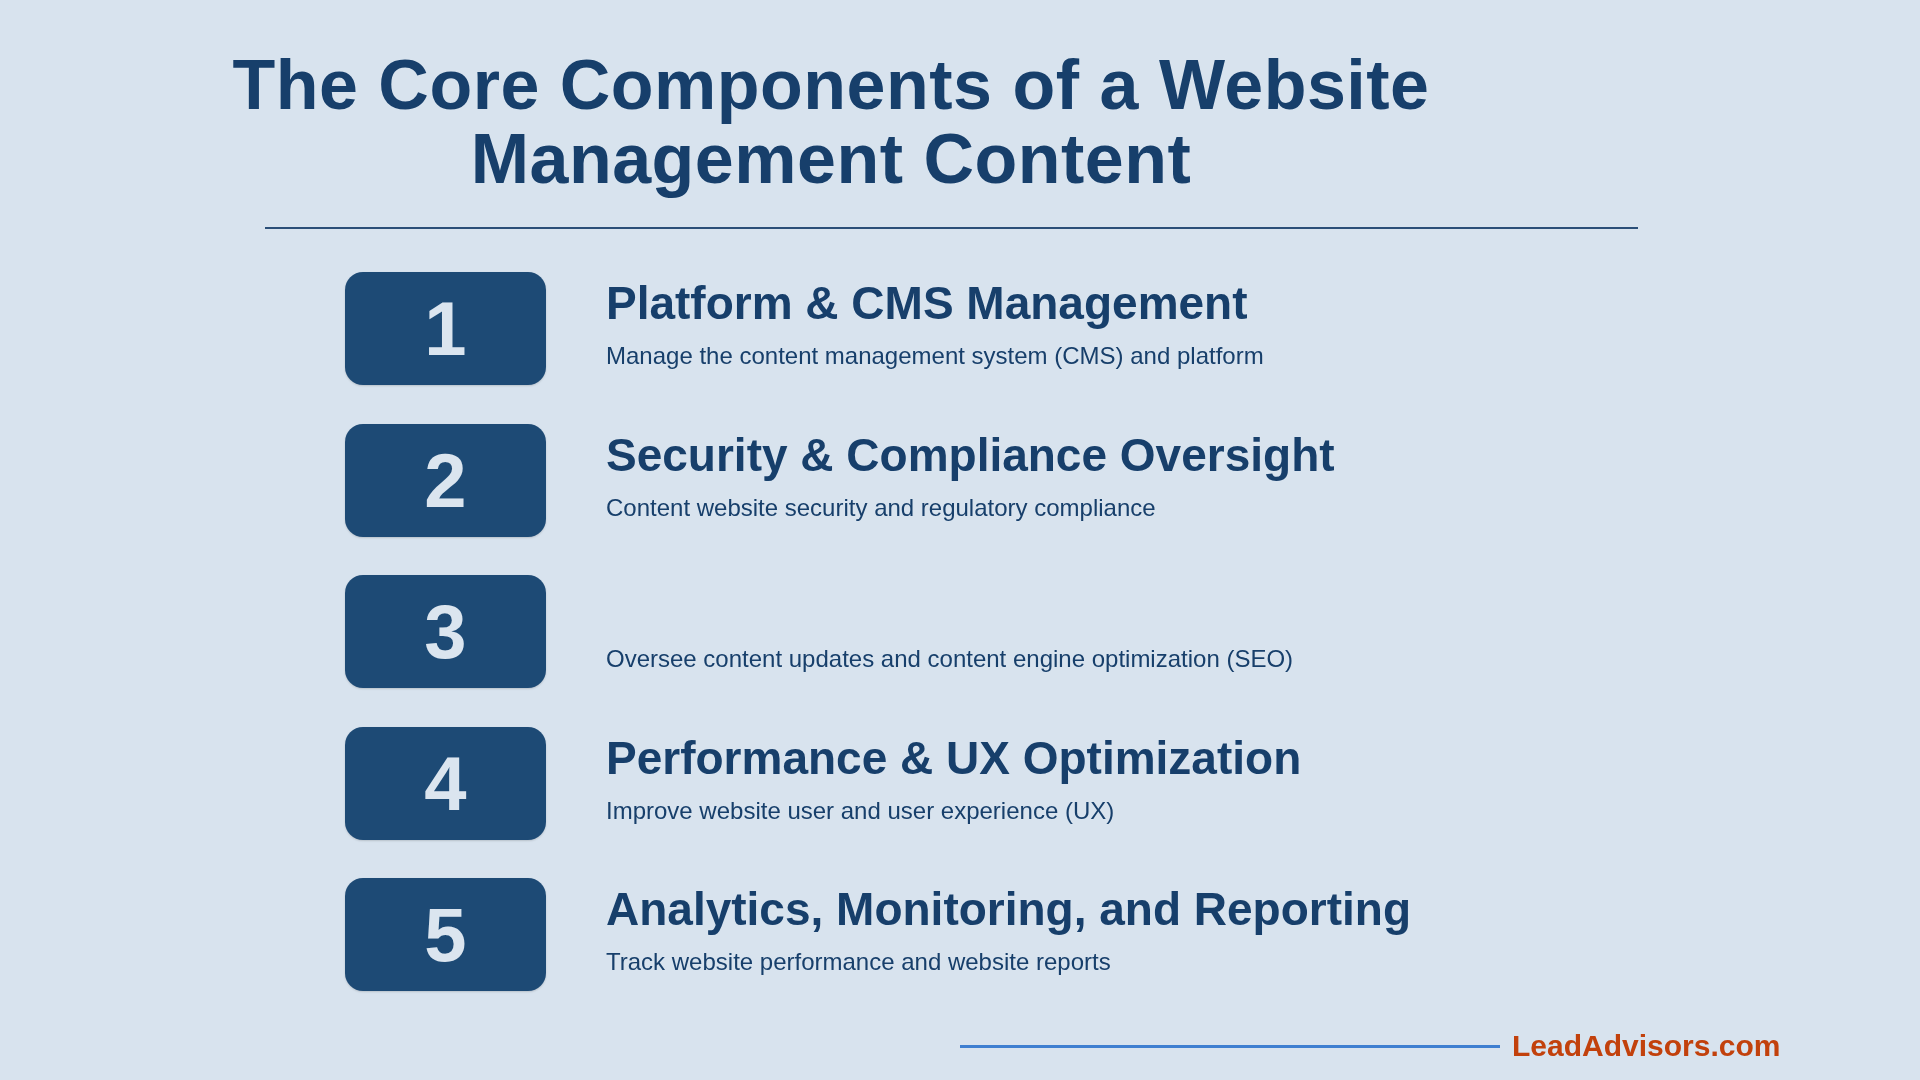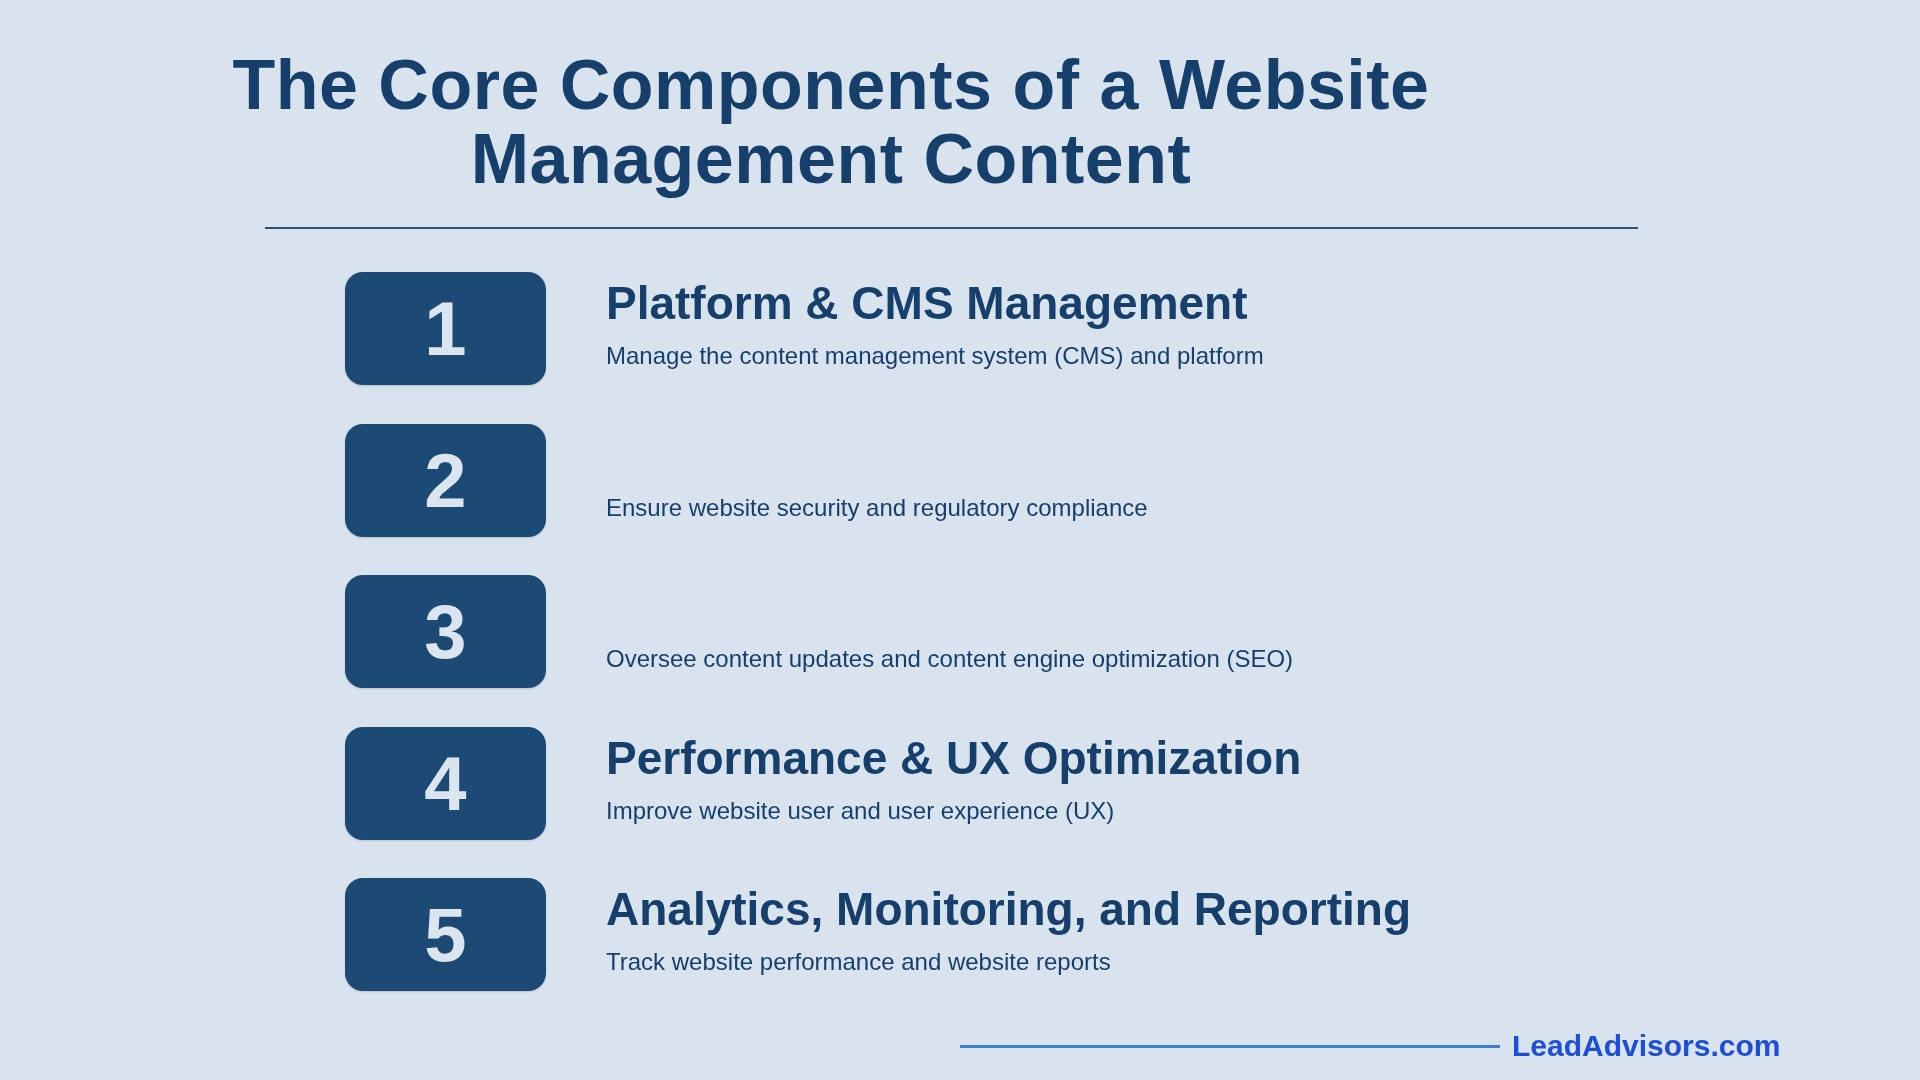--- a/index.html
+++ b/index.html
@@ -34,41 +34,42 @@
   .item-desc {
     position: absolute; left: 261px; top: 64px; white-space: nowrap;
     color: #173f6b; font-size: 24px; line-height: 40px;
   }
   .footer-line {
     position: absolute; left: 960px; top: 1045px; width: 540px; height: 3px;
     background: #3f7fd0;
   }
   .footer-brand {
     position: absolute; left: 1512px; top: 1026px;
-    color: #1d4ed8; font-weight: bold; font-size: 30px; line-height: 40px;
+    color: #c2410c; font-weight: bold; font-size: 30px; line-height: 40px;
   }
 </style>
 </head>
 <body>
 
 <h1 class="title">
   <span>The Core Components of a Website</span><br>
   <span>Management Content</span>
 </h1>
 <div class="title-divider"></div>
 
 <div class="item" style="top:272px">
   <div class="num-box">1</div>
   <div class="item-heading">Platform &amp; CMS Management</div>
   <div class="item-desc">Manage the content management system (CMS) and platform</div>
 </div>
 
 <div class="item" style="top:424px">
   <div class="num-box">2</div>
-  <div class="item-desc">Ensure website security and regulatory compliance</div>
+  <div class="item-heading">Security &amp; Compliance Oversight</div>
+  <div class="item-desc">Content website security and regulatory compliance</div>
 </div>
 
 <div class="item" style="top:575px">
   <div class="num-box">3</div>
   <div class="item-desc">Oversee content updates and content engine optimization (SEO)</div>
 </div>
 
 <div class="item" style="top:727px">
   <div class="num-box">4</div>
   <div class="item-heading">Performance &amp; UX Optimization</div>

